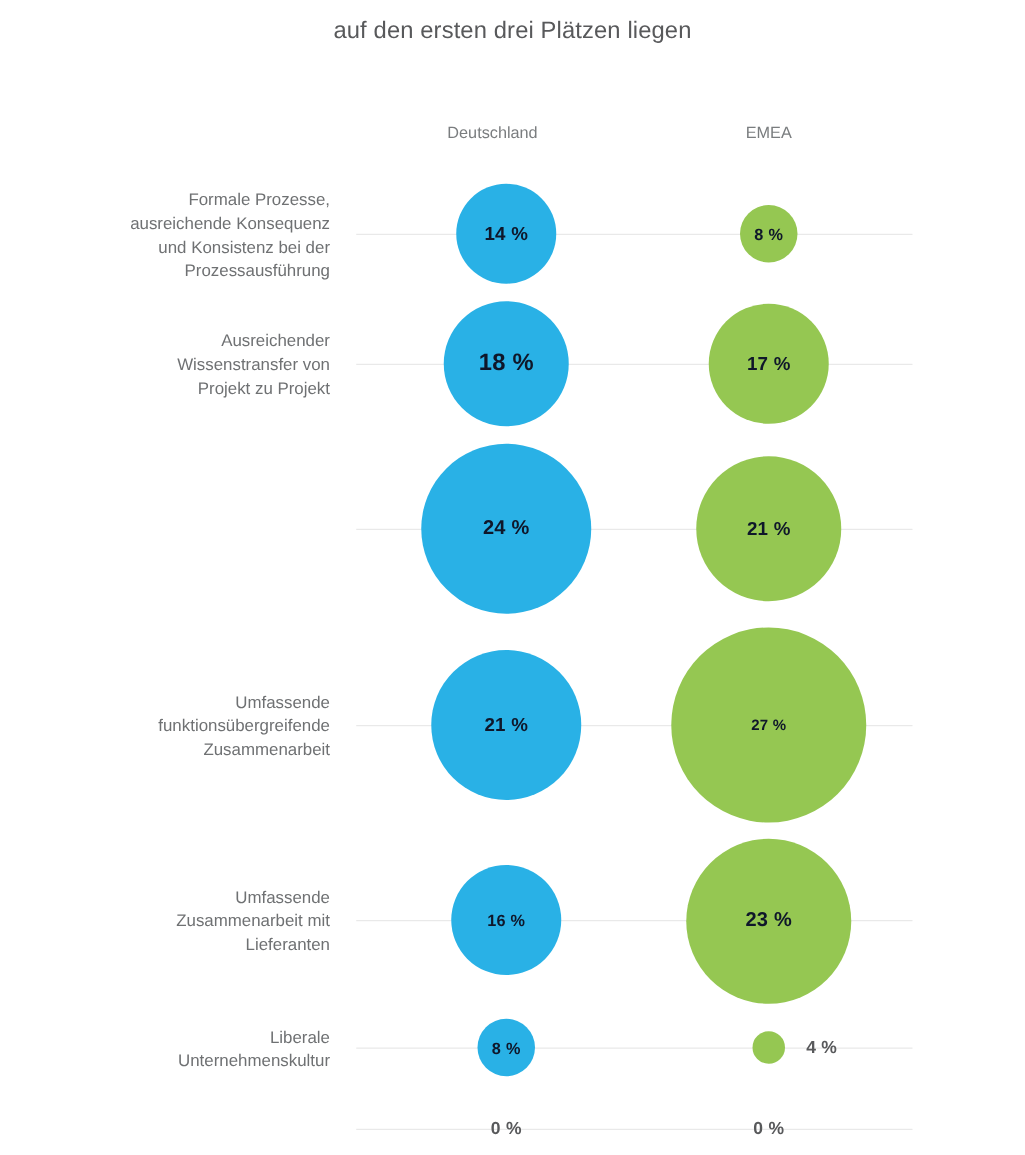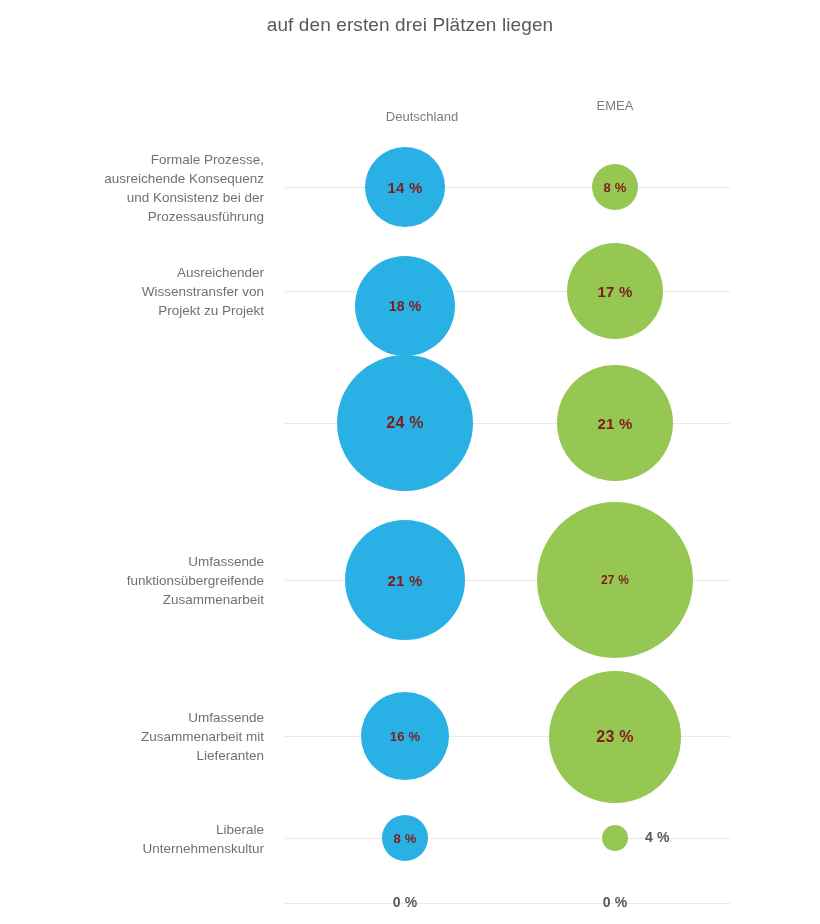--- a/index.html
+++ b/index.html
@@ -34,21 +34,21 @@
   
   .col-header {
     position: absolute;
     top: 98px;
     font-size: 13px;
     line-height: 16px;
     color: #7a7d7f;
     text-align: center;
     width: 200px;
   }
-  #col-header-de { left: 322px; margin-top: 11px; }
+  #col-header-de { left: 294px; }
   #col-header-emea { left: 515px; }
 
   
   #plot-area {
     position: absolute;
     left: 0; top: 0;
     width: 820px; height: 924px; padding-left: 9px;
   }
 
   .grid-line {
@@ -69,21 +69,21 @@
     color: #6f7173;
     white-space: pre-line;
   }
 
   .bubble {
     position: absolute;
     border-radius: 50%;
     display: flex;
     align-items: center;
     justify-content: center;
-    color: #7f1d1d;
+    color: #0f172a;
     font-weight: bold;
     letter-spacing: 0.2px;
   }
   .bubble.blue  { background: #29b1e6; }
   .bubble.green { background: #95c752; }
 
   .value-outside {
     position: absolute;
     font-size: 14px;
     font-weight: bold;
@@ -107,21 +107,21 @@
     <div class="row-label" style="top: 150px;">Formale Prozesse,
 ausreichende Konsequenz
 und Konsistenz bei der
 Prozessausführung</div>
     <div class="bubble blue" style="width: 80px; height: 80px; left: 365px; top: 147px; background: rgb(41, 177, 230); font-size: 15px;">14 %</div>
     <div class="bubble green" style="width: 46px; height: 46px; left: 592px; top: 164px; background: rgb(149, 199, 82); font-size: 13px;">8 %</div>
     <div class="grid-line" style="top: 291px;"></div>
     <div class="row-label" style="top: 263px;">Ausreichender
 Wissenstransfer von
 Projekt zu Projekt</div>
-    <div class="bubble blue" style="width: 100px; height: 100px; left: 355px; top: 256px; background: rgb(41, 177, 230); font-size: 14px;">18 %</div>
+    <div class="bubble blue" style="width: 100px; height: 100px; left: 355px; top: 241px; background: rgb(41, 177, 230); font-size: 19px;">18 %</div>
     <div class="bubble green" style="width: 96px; height: 96px; left: 567px; top: 243px; background: rgb(149, 199, 82); font-size: 15px; text-align: center;">17 %</div>
     <div class="grid-line" style="top: 423px;"></div>
     <div class="bubble blue" style="width: 136px; height: 136px; left: 337px; top: 355px; background: rgb(41, 177, 230); font-size: 16px;">24 %</div>
     <div class="bubble green" style="width: 116px; height: 116px; left: 557px; top: 365px; background: rgb(149, 199, 82); font-size: 15px;">21 %</div>
     <div class="grid-line" style="top: 580px;"></div>
     <div class="row-label" style="top: 552px;">Umfassende
 funktionsübergreifende
 Zusammenarbeit</div>
     <div class="bubble blue" style="width: 120px; height: 120px; left: 345px; top: 520px; background: rgb(41, 177, 230); font-size: 15px;">21 %</div>
     <div class="bubble green" style="width: 156px; height: 156px; left: 537px; top: 502px; background: rgb(149, 199, 82); font-size: 12px;">27 %</div>

